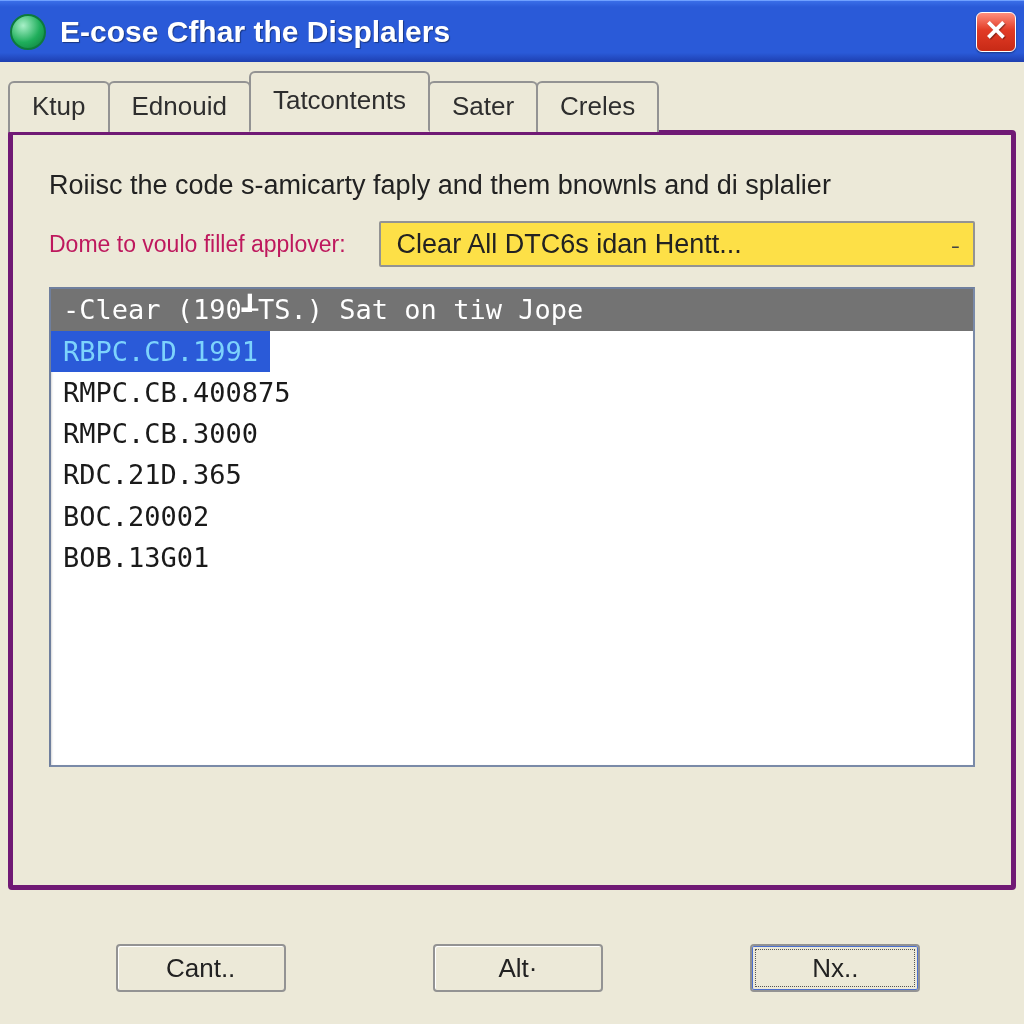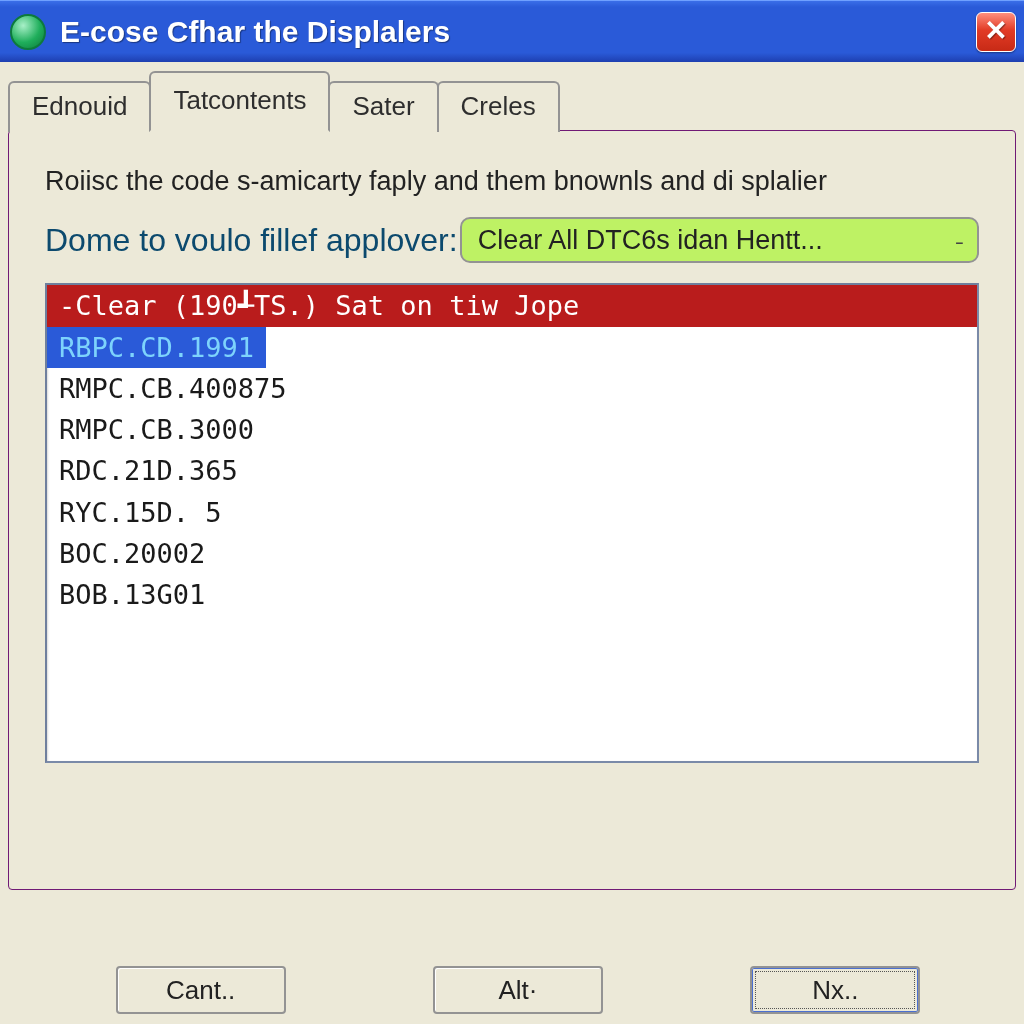--- a/index.html
+++ b/index.html
@@ -88,58 +88,58 @@
     border-color: #939393;
     padding-top: 12px;
     padding-bottom: 14px;
     top: 2px;
     z-index: 3;
     border-bottom: 2px solid #ece9d8;
   }
   .tabpanel {
     position: relative;
     margin: 0 8px 0 8px;
-    border: 1px solid #701a75;
+    border: 5px solid #701a75;
     border-radius: 4px;
     background: #ece9d8;
     padding: 28px 30px 24px 30px;
     z-index: 1;
     height: 760px;
   }
 
   .desc {
     font-size: 27px;
     color: #222;
     line-height: 1.35;
     margin: 4px 6px 18px 6px;
   }
   .row-combo {
     display: flex;
     align-items: center;
     margin: 0 6px 20px 6px;
   }
   .row-combo .lbl {
-    font-size: 32px;
-    color: #0c4a6e;
-    margin-right: 2px;
+    font-size: 23px;
+    color: #be185d;
+    margin-right: 33px;
     white-space: nowrap;
   }
   .combo {
     flex: 1 1 auto;
     border: 2px solid #939393;
-    background: #bef264;
+    background: #fde047;
     height: 46px;
     display: flex;
     align-items: center;
     justify-content: space-between;
     padding: 0 14px 0 16px;
     font-size: 27px;
     color: #222;
     cursor: pointer;
-    border-radius: 10px;
+    border-radius: 2px;
   }
   .combo .arrow {
     font-size: 22px;
     color: #444;
     margin-left: 10px;
   }
 
   .listbox {
     margin: 0 6px 0 6px;
     border: 2px solid #7a8aa8;
@@ -153,37 +153,37 @@
   .listbox .item {
     font-family: "Lucida Console", Consolas, monospace;
     font-size: 27px;
     line-height: 1.38;
     padding: 2px 12px 2px 12px;
     color: #1a1a1a;
     white-space: pre;
     cursor: pointer;
   }
   .listbox .item.sel {
-    background: #b91c1c;
+    background: #737373;
     color: #fff;
   }
   .listbox .item.sel-sub {
     display: inline-block;
     background: #2a5ad8;
     color: #7dd3fc;
     margin-left: 0;
   }
 
   .footer {
     position: absolute;
     left: 12px; right: 0; bottom: 10px;
     height: 70px;
     display: flex;
     justify-content: space-around;
-    align-items: flex-end;
+    align-items: flex-start;
     padding: 0 30px;
   }
   .btn {
     min-width: 170px;
     height: 48px;
     border: 2px solid #939393;
     border-radius: 4px;
     background: #ece9d8;
     font-size: 26px;
     color: #222;
@@ -208,20 +208,21 @@
     <div class="app-icon"></div>
     <div class="title-text">E-cose Cfhar the Displalers</div>
     <div class="close-btn">
       <span>✕</span>
     </div>
   </div>
 
   <div class="client">
 
     <div class="tabstrip">
+      <div class="tab">Ktup</div>
       <div class="tab">Ednouid</div>
       <div class="tab active">Tatcontents</div>
       <div class="tab">Sater</div>
       <div class="tab">Creles</div>
     </div>
 
     <div class="tabpanel">
 
       <div class="desc">Roiisc the code s-amicarty faply and them bnownls and di splalier</div>
 
@@ -234,21 +235,20 @@
       </div>
 
       <div class="listbox">
         <div class="item sel">-Clear (190┹TS.) Sat on tiw Jope</div>
         <div>
           <span class="item sel-sub">RBPC.CD.1991</span>
         </div>
         <div class="item">RMPC.CB.400875</div>
         <div class="item">RMPC.CB.3000</div>
         <div class="item">RDC.21D.365</div>
-        <div class="item">RYC.15D. 5</div>
         <div class="item">BOC.20002</div>
         <div class="item">BOB.13G01</div>
       </div>
 
     </div>
 
     <div class="footer">
       <div class="btn">Cant..</div>
       <div class="btn">Alt·</div>
       <div class="btn default">Nx..</div>

